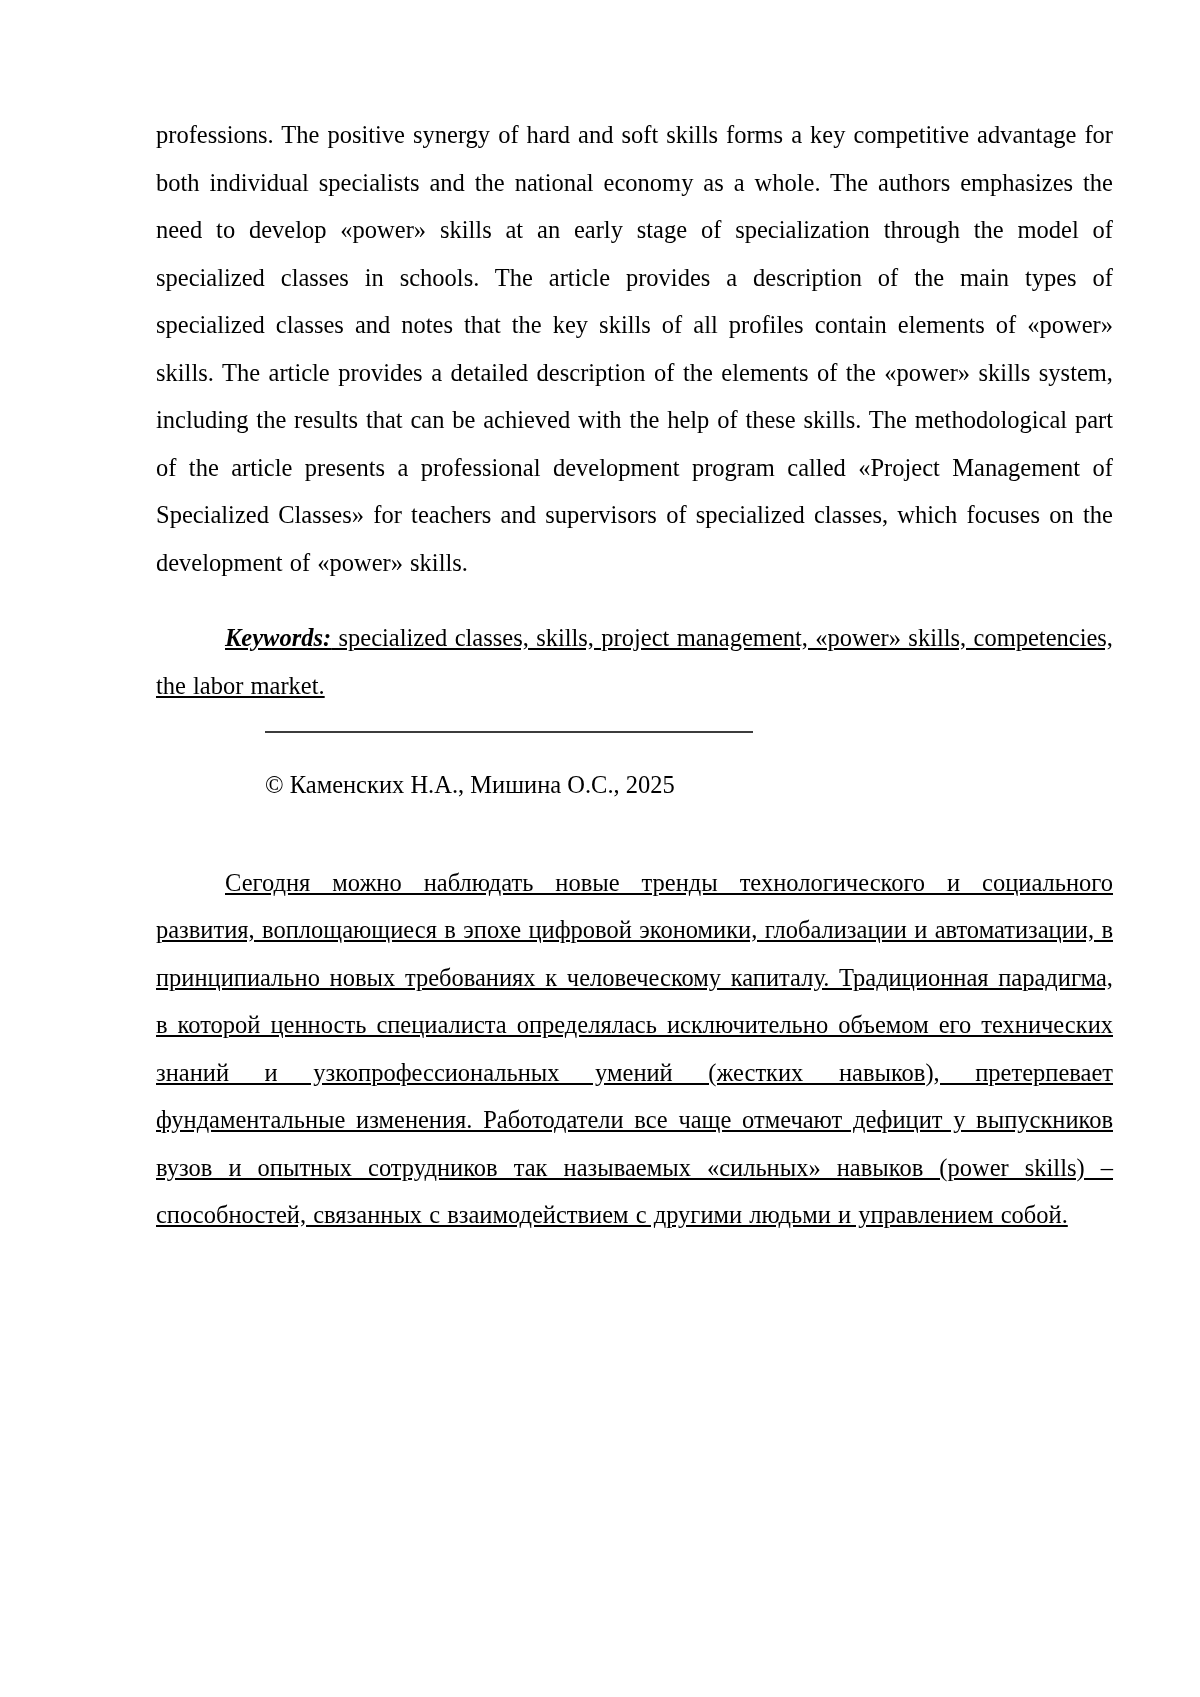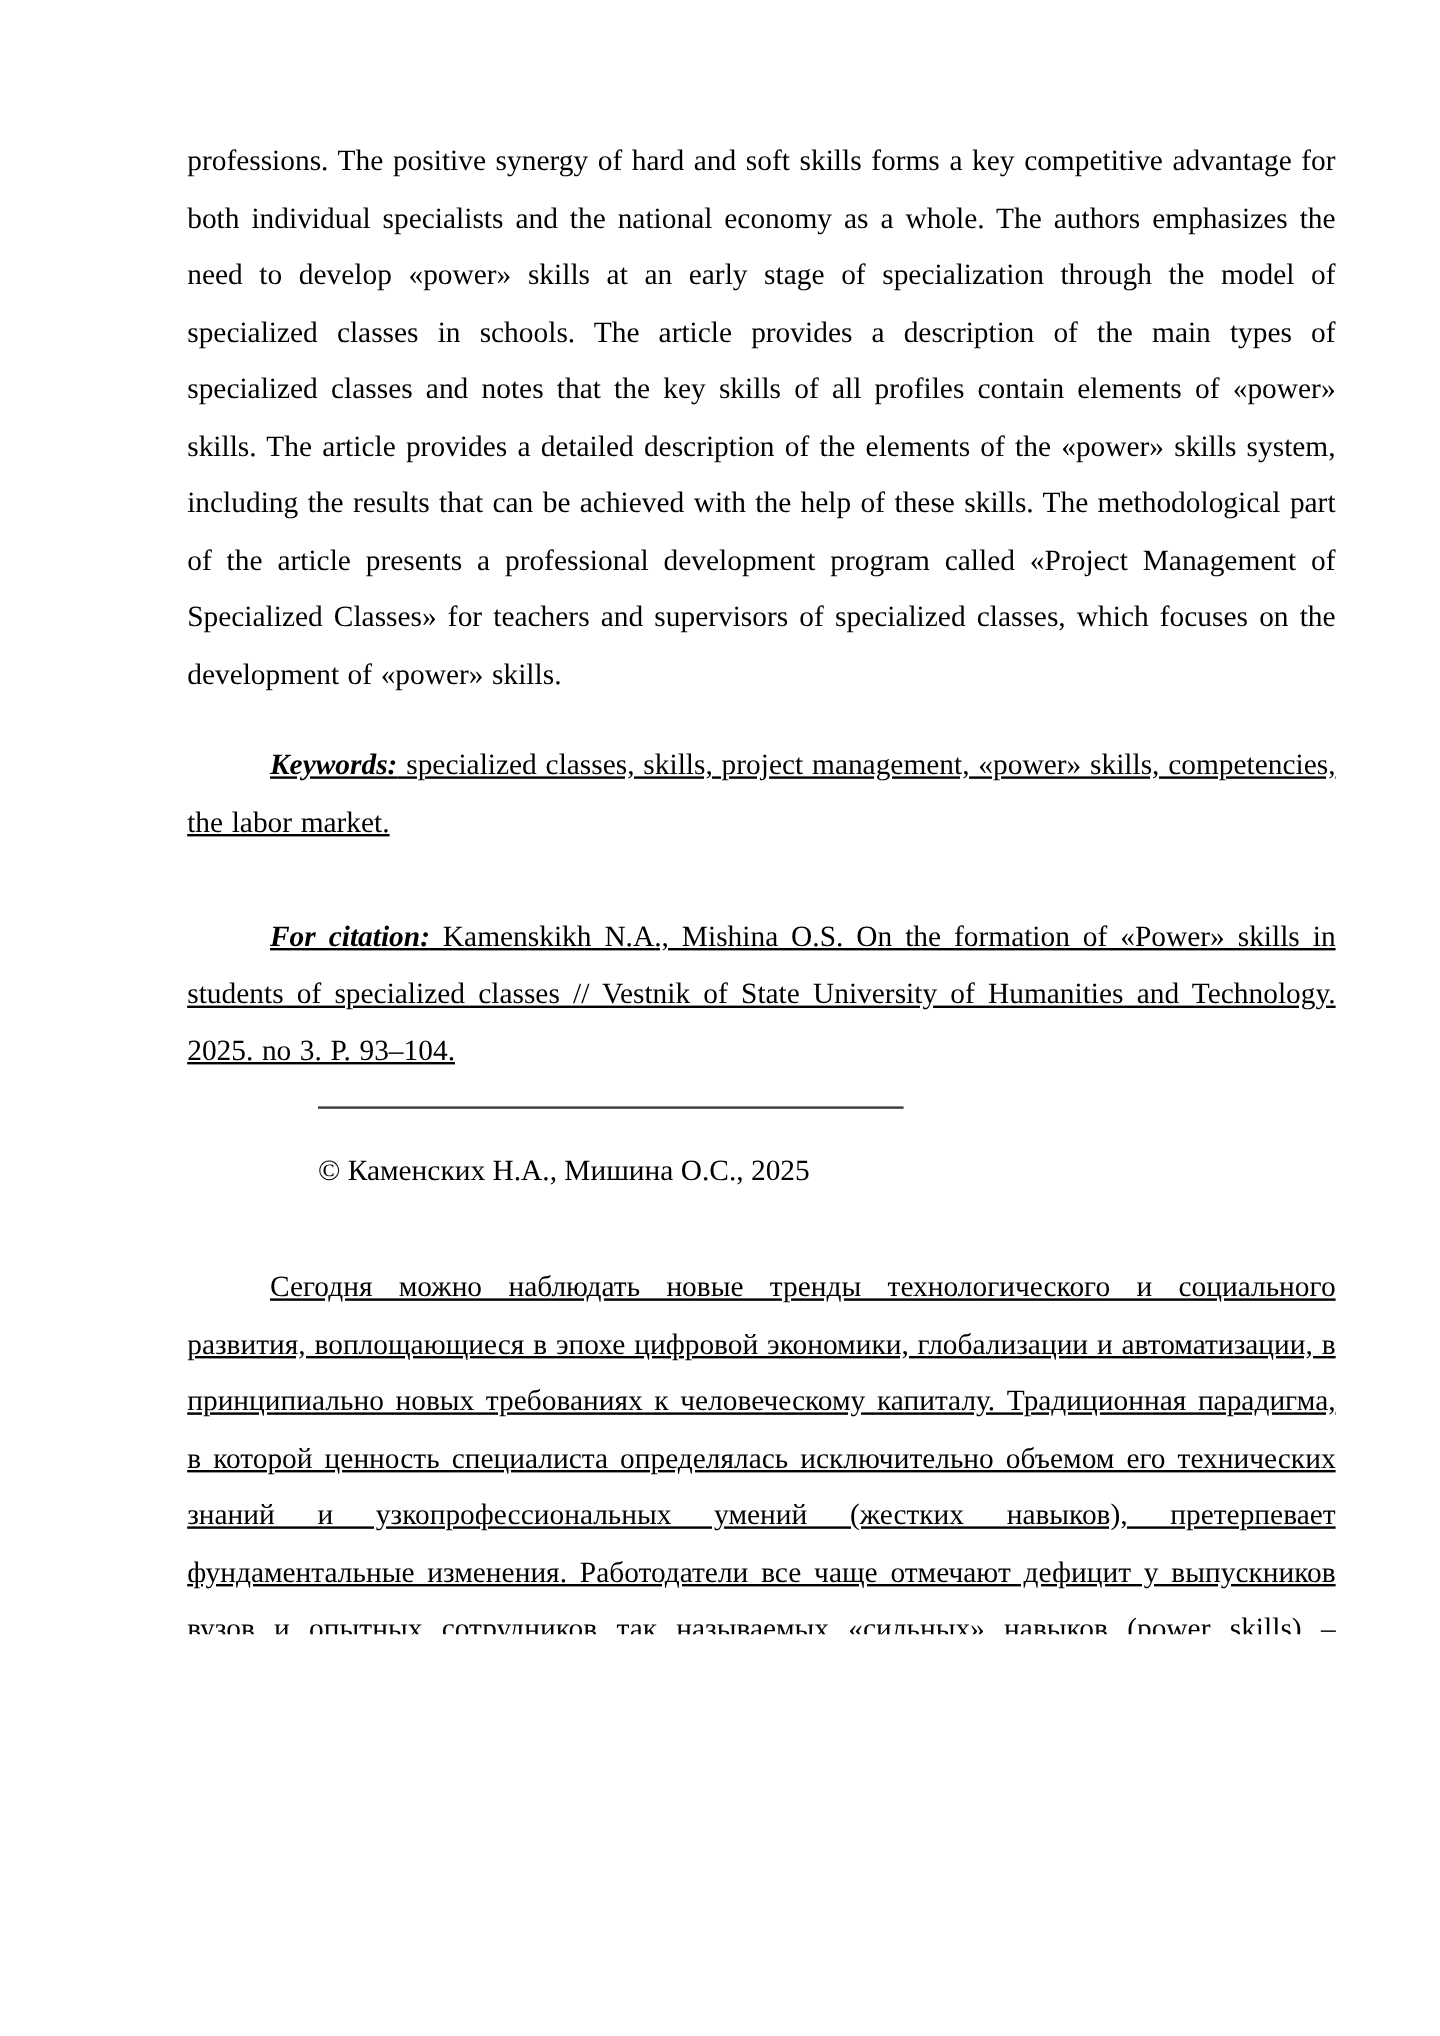--- a/index.html
+++ b/index.html
@@ -61,21 +61,20 @@
 </head>
 <body>
 
 <div class="page">
   <div class="content">
 
     <p class="para">professions. The positive synergy of hard and soft skills forms a key competitive advantage for both individual specialists and the national economy as a whole. The authors emphasizes the need to develop «power» skills at an early stage of specialization through the model of specialized classes in schools. The article provides a description of the main types of specialized classes and notes that the key skills of all profiles contain elements of «power» skills. The article provides a detailed description of the elements of the «power» skills system, including the results that can be achieved with the help of these skills. The methodological part of the article presents a professional development program called «Project Management of Specialized Classes» for teachers and supervisors of specialized classes, which focuses on the development of «power» skills.</p>
 
     <p class="para indent kw"><span class="label">Keywords:</span><span> specialized classes, skills, project management, «power» skills, competencies, the labor market.</span></p>
 
-    <p class="para indent cit"><span class="label">For citation:</span><span> Kamenskikh N.A., Mishina O.S. On the formation of «Power» skills in students of specialized classes // Vestnik of State University of Humanities and Technology. 2025. no 3. P. 93–104.</span></p>
 
     <div class="copyright-block">
       <div class="divider"></div>
       <div class="copyright">© Каменских Н.А., Мишина О.С., 2025</div>
     </div>
 
     <p class="para indent ru">Сегодня можно наблюдать новые тренды технологического и социального развития, воплощающиеся в эпохе цифровой экономики, глобализации и автоматизации, в принципиально новых требованиях к человеческому капиталу. Традиционная парадигма, в которой ценность специалиста определялась исключительно объемом его технических знаний и узкопрофессиональных умений (жестких навыков), претерпевает фундаментальные изменения. Работодатели все чаще отмечают дефицит у выпускников вузов и опытных сотрудников так называемых «сильных» навыков (power skills) – способностей, связанных с взаимодействием с другими людьми и управлением собой.</p>
 
   </div>
 </div>

